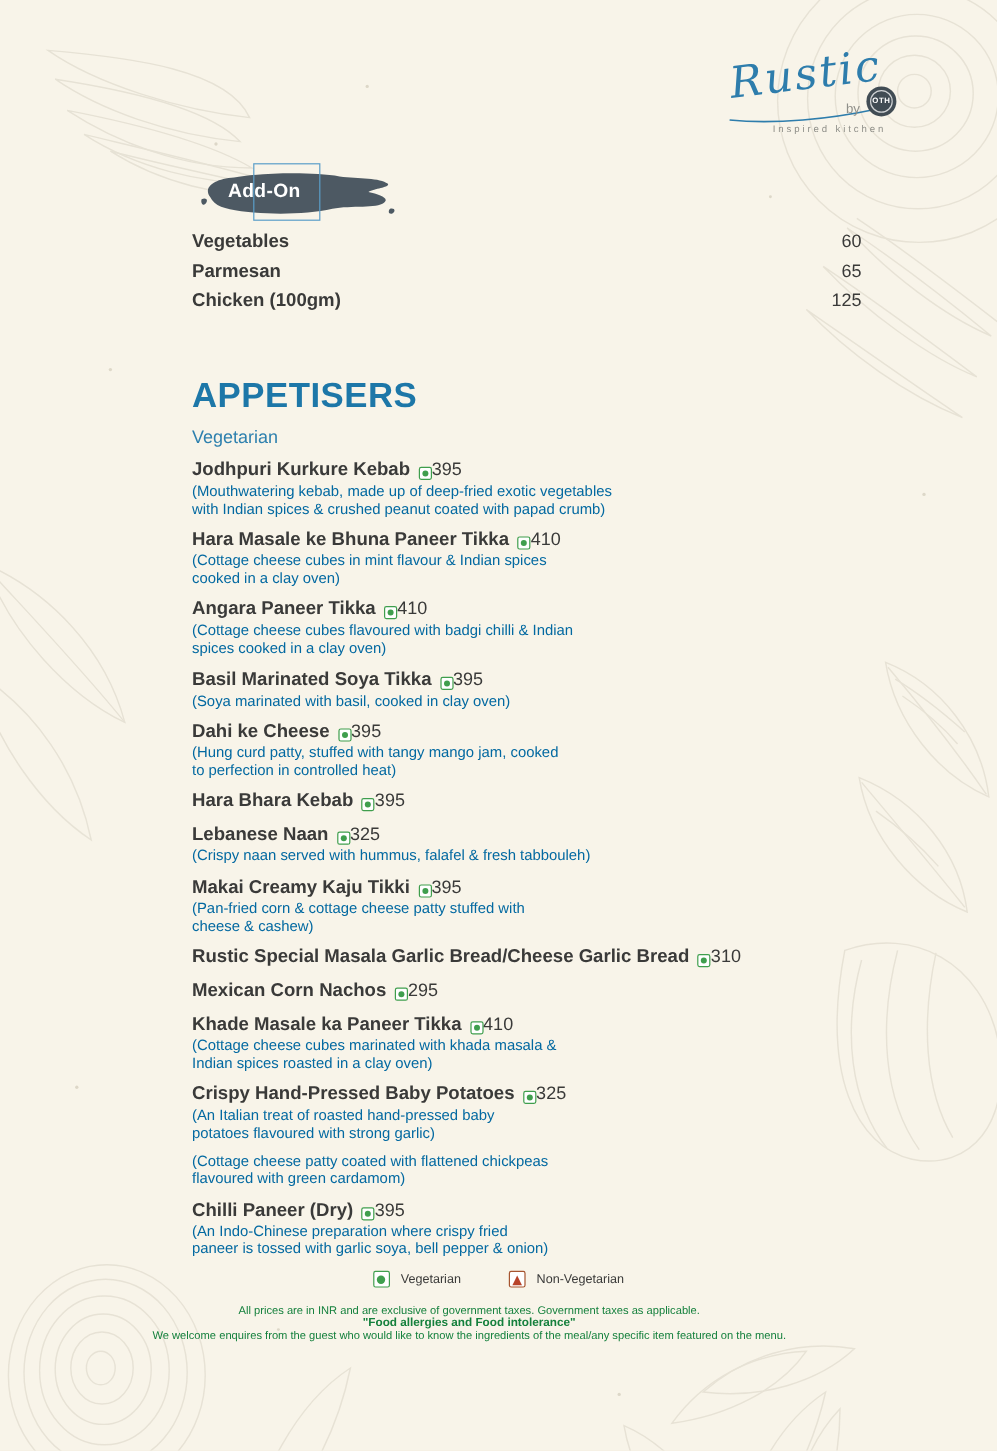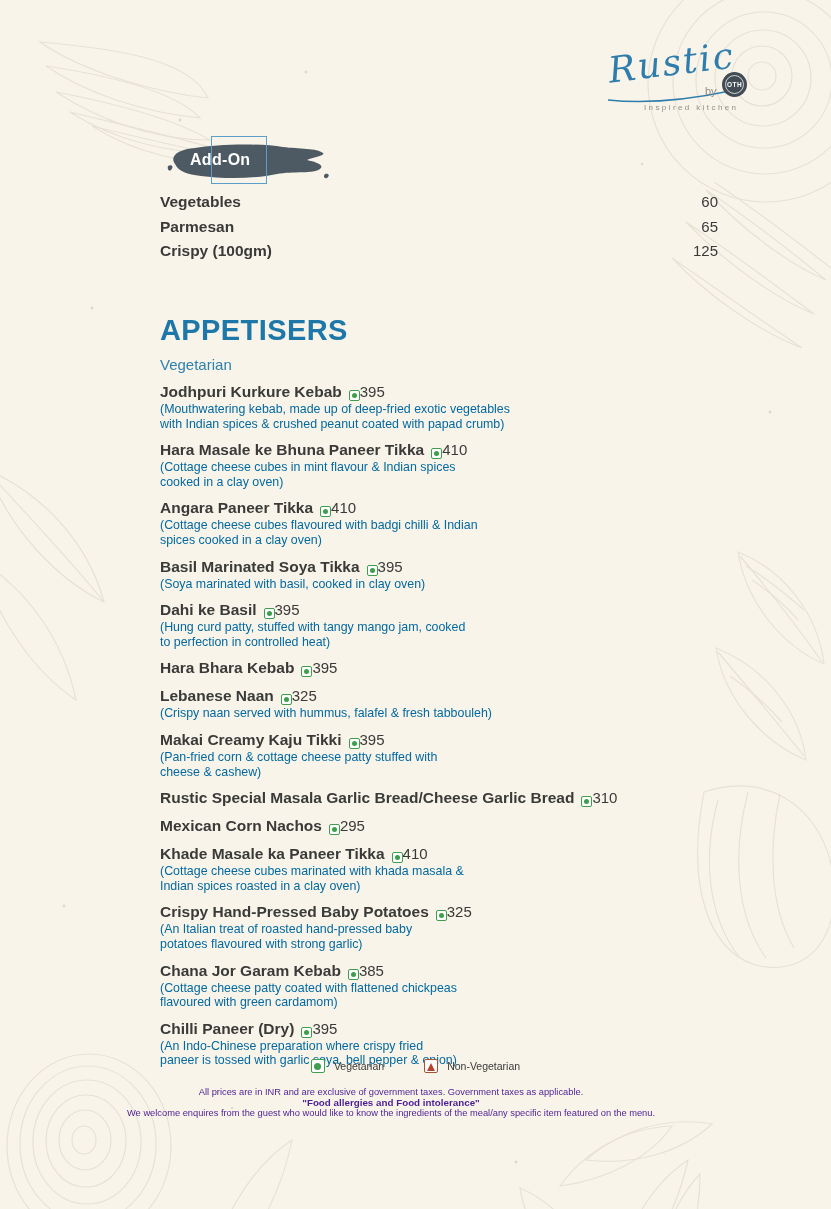--- a/index.html
+++ b/index.html
@@ -101,21 +101,21 @@
   .veg-icon.lg, .nonveg-icon.lg { width: 14px; height: 14px; margin-left: 0; transform: none; }
   .veg-icon.lg::after { width: 7px; height: 7px; }
   .nonveg-icon.lg::after { border-left-width: 4.5px; border-right-width: 4.5px; border-bottom-width: 8px; }
 
   
   .legend {
     position: absolute; left: 0; top: 1059px; width: 831px;
     display: flex; justify-content: center; gap: 40px; align-items: center;
   }
   .legend-entry { display: inline-flex; align-items: center; gap: 9px; font-size: 10.5px; }
-  .footer { position: absolute; left: 0; top: 1087px; width: 782px; text-align: center; color: #4c1d95; }
+  .footer { position: absolute; left: 0; top: 1087px; width: 782px; text-align: center; color: #15803d; }
   .f1 { font-size: 9.3px; line-height: 10.6px; }
   .f2 { font-size: 9.8px; font-weight: bold; line-height: 10.6px; }
 </style>
 </head>
 <body>
 
 <div class="page" style="--page-bg: #f8f4e9; --accent-blue: #1d77a8; --sub-blue: #2e80ae; --logo-blue: #2e7dac; --veg-green: #3f9e4d; --nonveg-red: #b8432a; --nonveg-border: #a6542f; --badge-slate: #4d5963; --outline-blue: #5a9ec9; --text-dark: #3a3a39;">
 
   <svg class="deco" width="831" height="1209" viewBox="0 0 831 1209">
     <g stroke="#e4dfd2" fill="none" stroke-width="1.2" opacity="0.85">
@@ -209,21 +209,21 @@
     <span class="addon-price">60</span>
   </div>
 
   <div class="addon-row">
     <span class="addon-name">Parmesan</span>
     <span class="addon-price">65</span>
   </div>
 
 
   <div class="addon-row">
-    <span class="addon-name">Crispy (100gm)</span>
+    <span class="addon-name">Chicken (100gm)</span>
     <span class="addon-price">125</span>
   </div>
 </div>
 
   <div class="menu">
     <h1>APPETISERS</h1>
     <div class="subsection">Vegetarian</div>
     <div class="item-list">
   <div class="item">
     <div class="item-row">
@@ -255,21 +255,21 @@
   <div class="item">
     <div class="item-row">
       <span class="item-title"><span>Basil Marinated Soya Tikka</span><span class="veg-icon"></span></span>
       <span class="item-price">395</span>
     </div>
     <div class="item-desc">(Soya marinated with basil, cooked in clay oven)</div>
   </div>
 
   <div class="item">
     <div class="item-row">
-      <span class="item-title"><span>Dahi ke Basil</span><span class="veg-icon"></span></span>
+      <span class="item-title"><span>Dahi ke Cheese</span><span class="veg-icon"></span></span>
       <span class="item-price">395</span>
     </div>
     <div class="item-desc">(Hung curd patty, stuffed with tangy mango jam, cooked
 to perfection in controlled heat)</div>
   </div>
 
   <div class="item">
     <div class="item-row">
       <span class="item-title"><span>Hara Bhara Kebab</span><span class="veg-icon"></span></span>
       <span class="item-price">395</span>
@@ -322,24 +322,20 @@
   <div class="item">
     <div class="item-row">
       <span class="item-title"><span>Crispy Hand-Pressed Baby Potatoes</span><span class="veg-icon"></span></span>
       <span class="item-price">325</span>
     </div>
     <div class="item-desc">(An Italian treat of roasted hand-pressed baby
 potatoes flavoured with strong garlic)</div>
   </div>
 
   <div class="item">
-    <div class="item-row">
-      <span class="item-title"><span>Chana Jor Garam Kebab</span><span class="veg-icon"></span></span>
-      <span class="item-price">385</span>
-    </div>
     <div class="item-desc">(Cottage cheese patty coated with flattened chickpeas
 flavoured with green cardamom)</div>
   </div>
 
   <div class="item">
     <div class="item-row">
       <span class="item-title"><span>Chilli Paneer (Dry)</span><span class="veg-icon"></span></span>
       <span class="item-price">395</span>
     </div>
     <div class="item-desc">(An Indo-Chinese preparation where crispy fried

